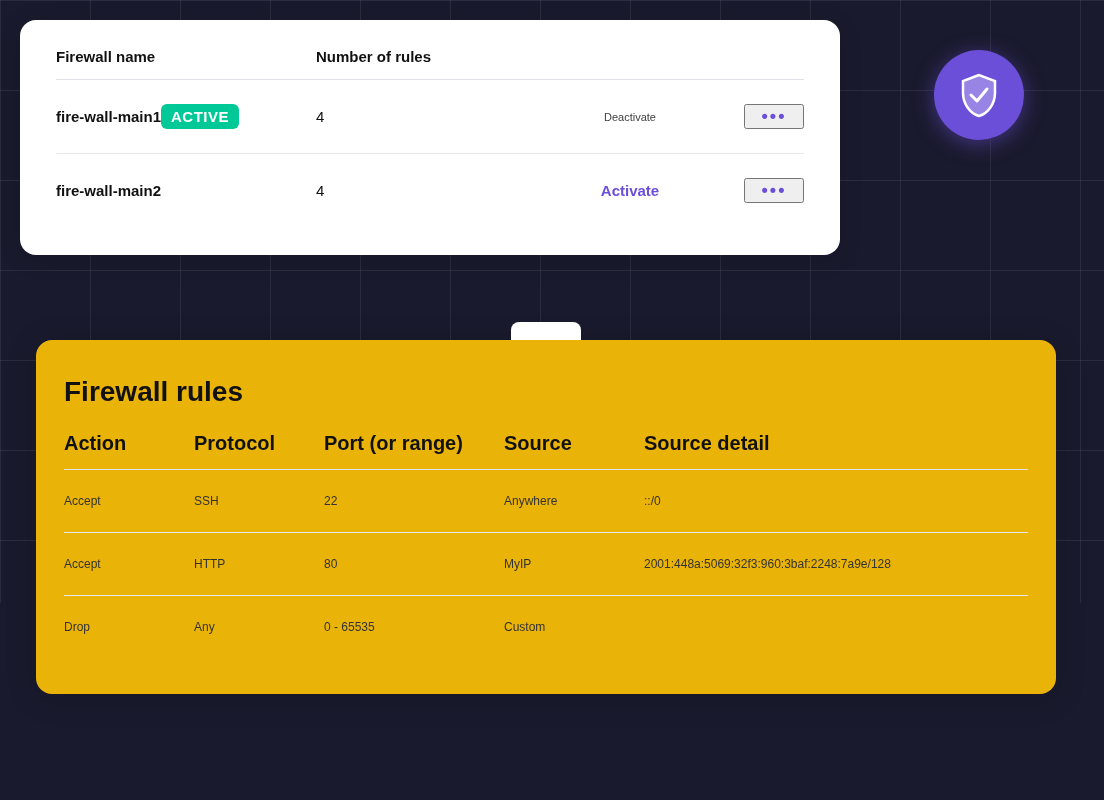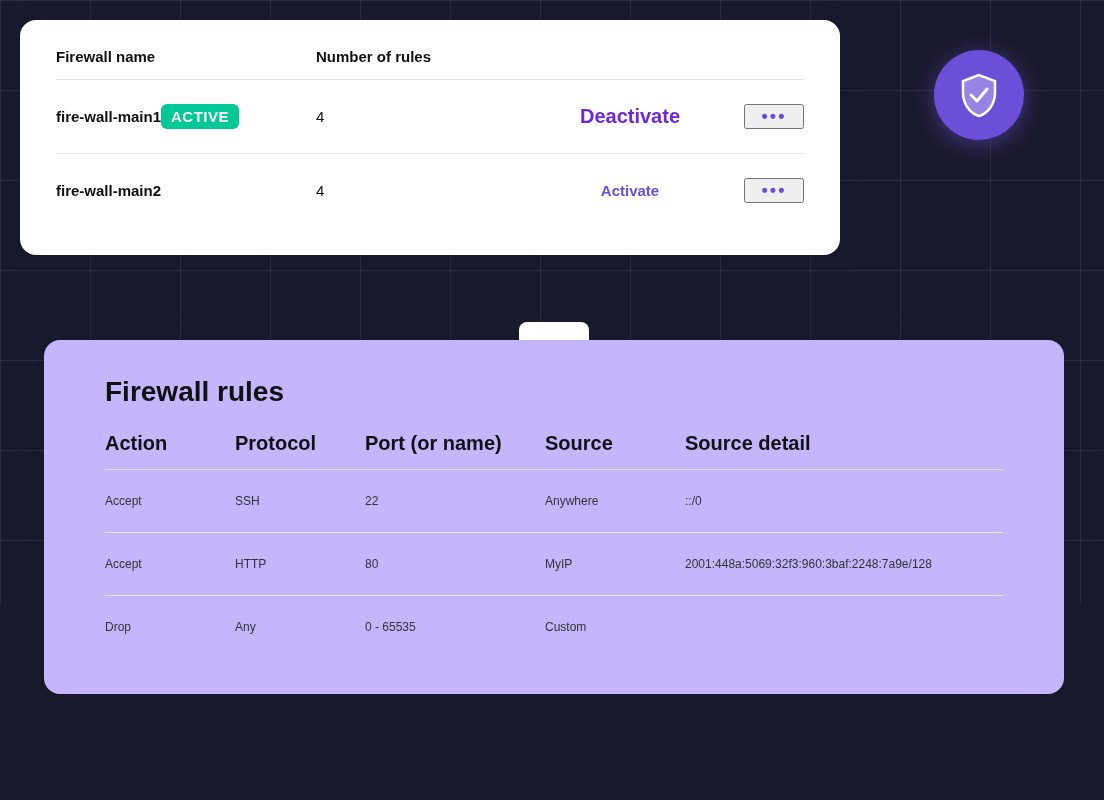--- a/index.html
+++ b/index.html
@@ -106,23 +106,23 @@
       border-radius: 6px;
       letter-spacing: 0.5px;
     }
 
     .rule-count {
       font-size: 15px;
       color: #111;
     }
 
     .deactivate-btn {
-      font-size: 20px;
-      font-weight: 700;
-      color: #6d28d9;
+      font-size: 11px;
+      font-weight: 400;
+      color: #404040;
       background: none;
       border: none;
       cursor: pointer;
       padding: 0;
     }
 
     .activate-btn {
       font-size: 15px;
       font-weight: 600;
       color: #6c4fd8;
@@ -137,25 +137,25 @@
       font-size: 18px;
       font-weight: 700;
       cursor: pointer;
       letter-spacing: 2px;
     }
 
     
     .firewall-rules-card {
       position: absolute;
       top: 340px;
-      left: 44px;
+      left: 36px;
       width: 1020px;
-      background: #c4b5fd;
+      background: #eab308;
       border-radius: 16px;
-      padding: 36px 61px;
+      padding: 36px 28px;
       box-shadow: 0 4px 32px rgba(0,0,0,0.15);
       z-index: 4;
     }
 
     
     .firewall-rules-card::before {
       content: '';
       position: absolute;
       top: -18px;
       left: 50%;
@@ -249,21 +249,21 @@
     </div>
   </div>
 
   <div class="firewall-rules-card">
     <div class="rules-title">Firewall rules</div>
 
     <div class="rules-table">
       <div class="rules-header-row">
         <div class="rules-header-cell">Action</div>
         <div class="rules-header-cell">Protocol</div>
-        <div class="rules-header-cell">Port (or name)</div>
+        <div class="rules-header-cell">Port (or range)</div>
         <div class="rules-header-cell">Source</div>
         <div class="rules-header-cell">Source detail</div>
       </div>
 
       <div class="rules-data-row">
         <div class="rules-data-cell">Accept</div>
         <div class="rules-data-cell">SSH</div>
         <div class="rules-data-cell">22</div>
         <div class="rules-data-cell">Anywhere</div>
         <div class="rules-data-cell">::/0</div>

